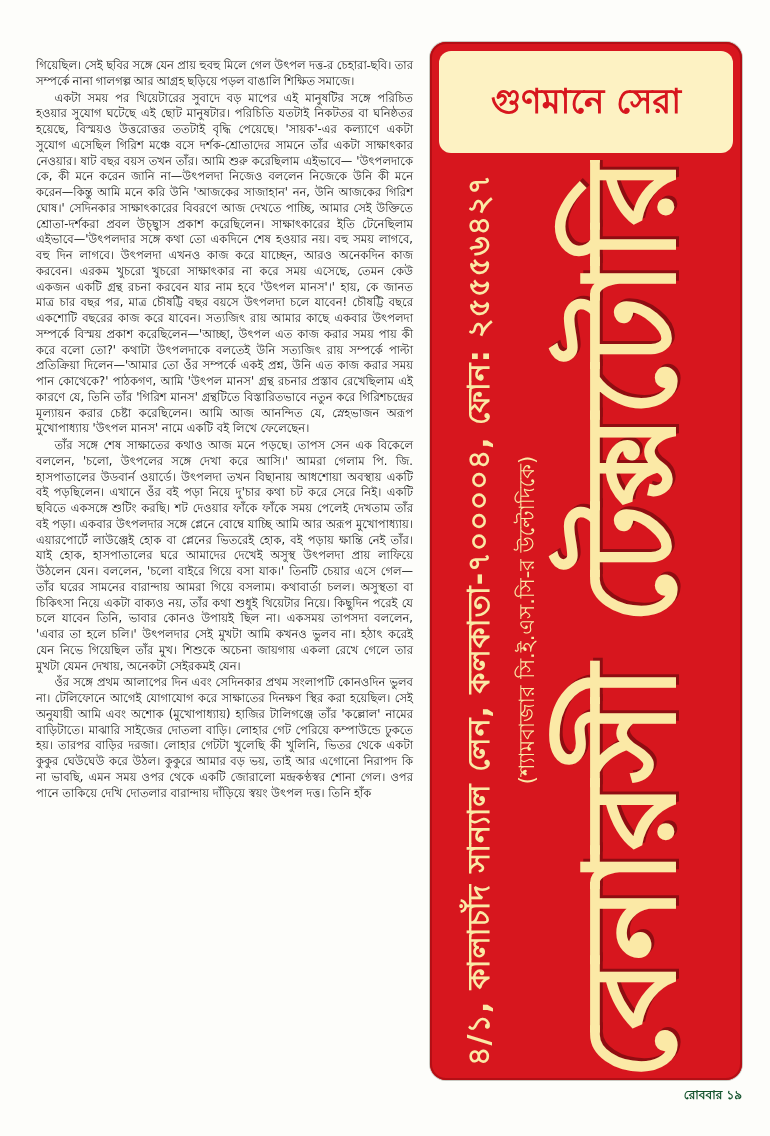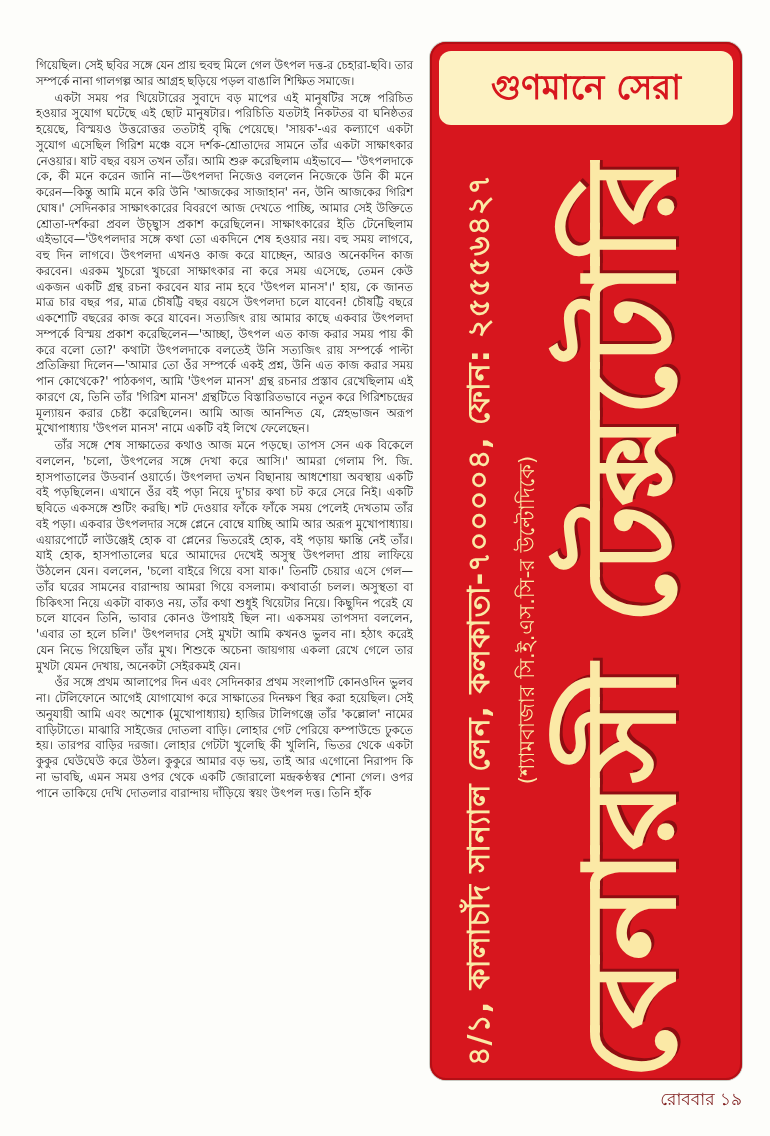--- a/index.html
+++ b/index.html
@@ -16,21 +16,21 @@
   .para { margin:0 0 1px 0; text-indent:1.6em; }
   .para.first { text-indent:0;font-family:Liberation Serif, serif; }
 
   
   .ad {
     position:absolute; left:430px; top:42px; width:312px; height:1038px;
     background:#d7161e; border-radius:16px;
     box-shadow: inset 0 0 0 2px #b30f15, 0 0 0 1px #c9c9c2;
   }
   .badge {
-    position:absolute; left:9px; right:9px; top:9px; height:74px;
+    position:absolute; left:9px; right:9px; top:9px; height:102px;
     background:#fdf2c3; border-radius:12px;
     display:flex; flex-direction:column; align-items:center; justify-content:center;
     color:#d7161e; font-weight:bold; font-size:34px; line-height:1.28;
     text-align:center;
   }
   .rotated {
     position:absolute; left:6px; top:118px; width:920px; height:300px;
     transform-origin:0 0; transform:rotate(-90deg) translateX(-920px);
     display:flex; flex-direction:column; justify-content:center;
     text-align:center; color:#fbe9a6; overflow:hidden;
@@ -38,21 +38,21 @@
   .ad-address { font-size:30px; font-weight:bold; letter-spacing:1px; white-space:nowrap; }
   .ad-landmark { font-size:21px; margin-top:5px; white-space:nowrap; }
   .ad-title {
     font-size:126px; font-weight:bold; line-height:1.35; white-space:nowrap;
     letter-spacing:-2px; text-shadow:3px 3px 0 #8f0d12;
   }
 
   
   .footer {
     position:absolute; right:28px; top:1086px;
-    font-size:17px; font-weight:normal; color:#7f1d1d;
+    font-size:12px; font-weight:bold; color:#14532d;
   }
 </style>
 </head>
 <body>
 
 <div class="page">
 
   <div class="article">
     <p class="para first">গিয়েছিল। সেই ছবির সঙ্গে যেন প্রায় হুবহু মিলে গেল উৎপল দত্ত-র চেহারা-ছবি। তার সম্পর্কে নানা গালগল্প আর আগ্রহ ছড়িয়ে পড়ল বাঙালি শিক্ষিত সমাজে।</p>
     <p class="para">একটা সময় পর থিয়েটারের সুবাদে বড় মাপের এই মানুষটির সঙ্গে পরিচিত হওয়ার সুযোগ ঘটেছে এই ছোট মানুষটার। পরিচিতি যতটাই নিকটতর বা ঘনিষ্ঠতর হয়েছে, বিস্ময়ও উত্তরোত্তর ততটাই বৃদ্ধি পেয়েছে। 'সায়ক'-এর কল্যাণে একটা সুযোগ এসেছিল গিরিশ মঞ্চে বসে দর্শক-শ্রোতাদের সামনে তাঁর একটা সাক্ষাৎকার নেওয়ার। ষাট বছর বয়স তখন তাঁর। আমি শুরু করেছিলাম এইভাবে— 'উৎপলদাকে কে, কী মনে করেন জানি না—উৎপলদা নিজেও বললেন নিজেকে উনি কী মনে করেন—কিন্তু আমি মনে করি উনি 'আজকের সাজাহান' নন, উনি আজকের গিরিশ ঘোষ।' সেদিনকার সাক্ষাৎকারের বিবরণে আজ দেখতে পাচ্ছি, আমার সেই উক্তিতে শ্রোতা-দর্শকরা প্রবল উচ্ছ্বাস প্রকাশ করেছিলেন। সাক্ষাৎকারের ইতি টেনেছিলাম এইভাবে—'উৎপলদার সঙ্গে কথা তো একদিনে শেষ হওয়ার নয়। বহু সময় লাগবে, বহু দিন লাগবে। উৎপলদা এখনও কাজ করে যাচ্ছেন, আরও অনেকদিন কাজ করবেন। এরকম খুচরো খুচরো সাক্ষাৎকার না করে সময় এসেছে, তেমন কেউ একজন একটি গ্রন্থ রচনা করবেন যার নাম হবে 'উৎপল মানস'।' হায়, কে জানত মাত্র চার বছর পর, মাত্র চৌষট্টি বছর বয়সে উৎপলদা চলে যাবেন! চৌষট্টি বছরে একশোটি বছরের কাজ করে যাবেন। সত্যজিৎ রায় আমার কাছে একবার উৎপলদা সম্পর্কে বিস্ময় প্রকাশ করেছিলেন—'আচ্ছা, উৎপল এত কাজ করার সময় পায় কী করে বলো তো?' কথাটা উৎপলদাকে বলতেই উনি সত্যজিৎ রায় সম্পর্কে পাল্টা প্রতিক্রিয়া দিলেন—'আমার তো ওঁর সম্পর্কে একই প্রশ্ন, উনি এত কাজ করার সময় পান কোথেকে?' পাঠকগণ, আমি 'উৎপল মানস' গ্রন্থ রচনার প্রস্তাব রেখেছিলাম এই কারণে যে, তিনি তাঁর 'গিরিশ মানস' গ্রন্থটিতে বিস্তারিতভাবে নতুন করে গিরিশচন্দ্রের মূল্যায়ন করার চেষ্টা করেছিলেন। আমি আজ আনন্দিত যে, স্নেহভাজন অরূপ মুখোপাধ্যায় 'উৎপল মানস' নামে একটি বই লিখে ফেলেছেন।</p>

